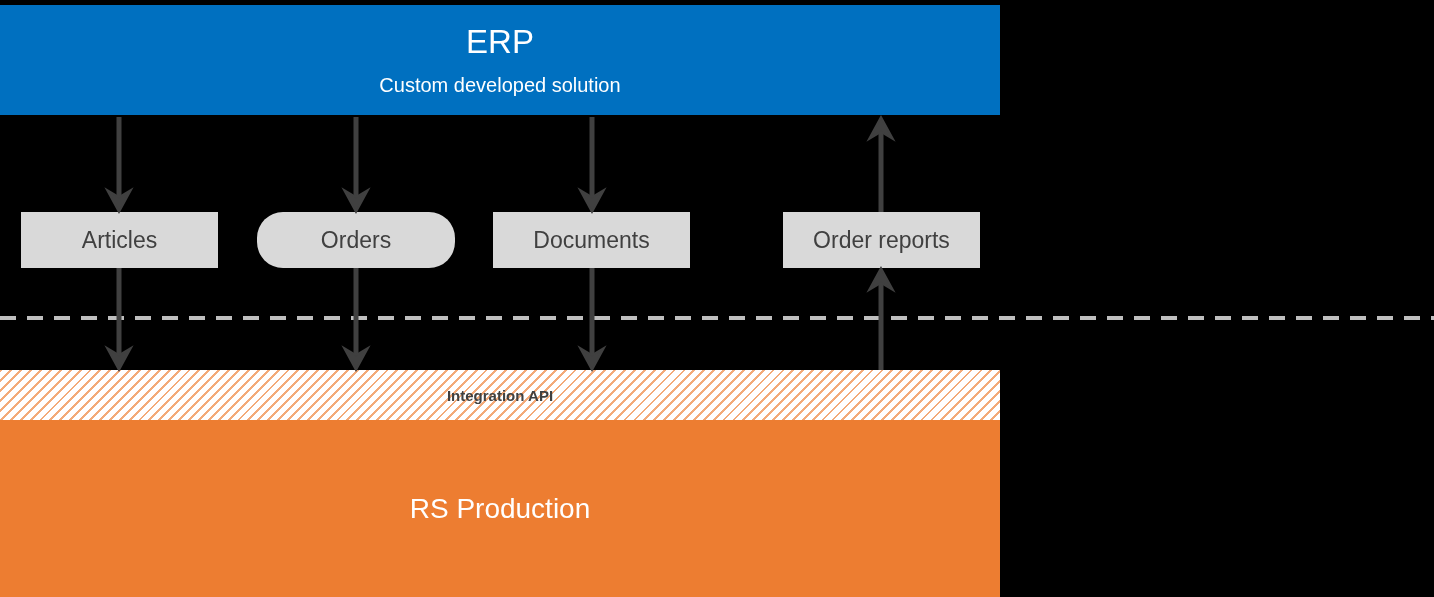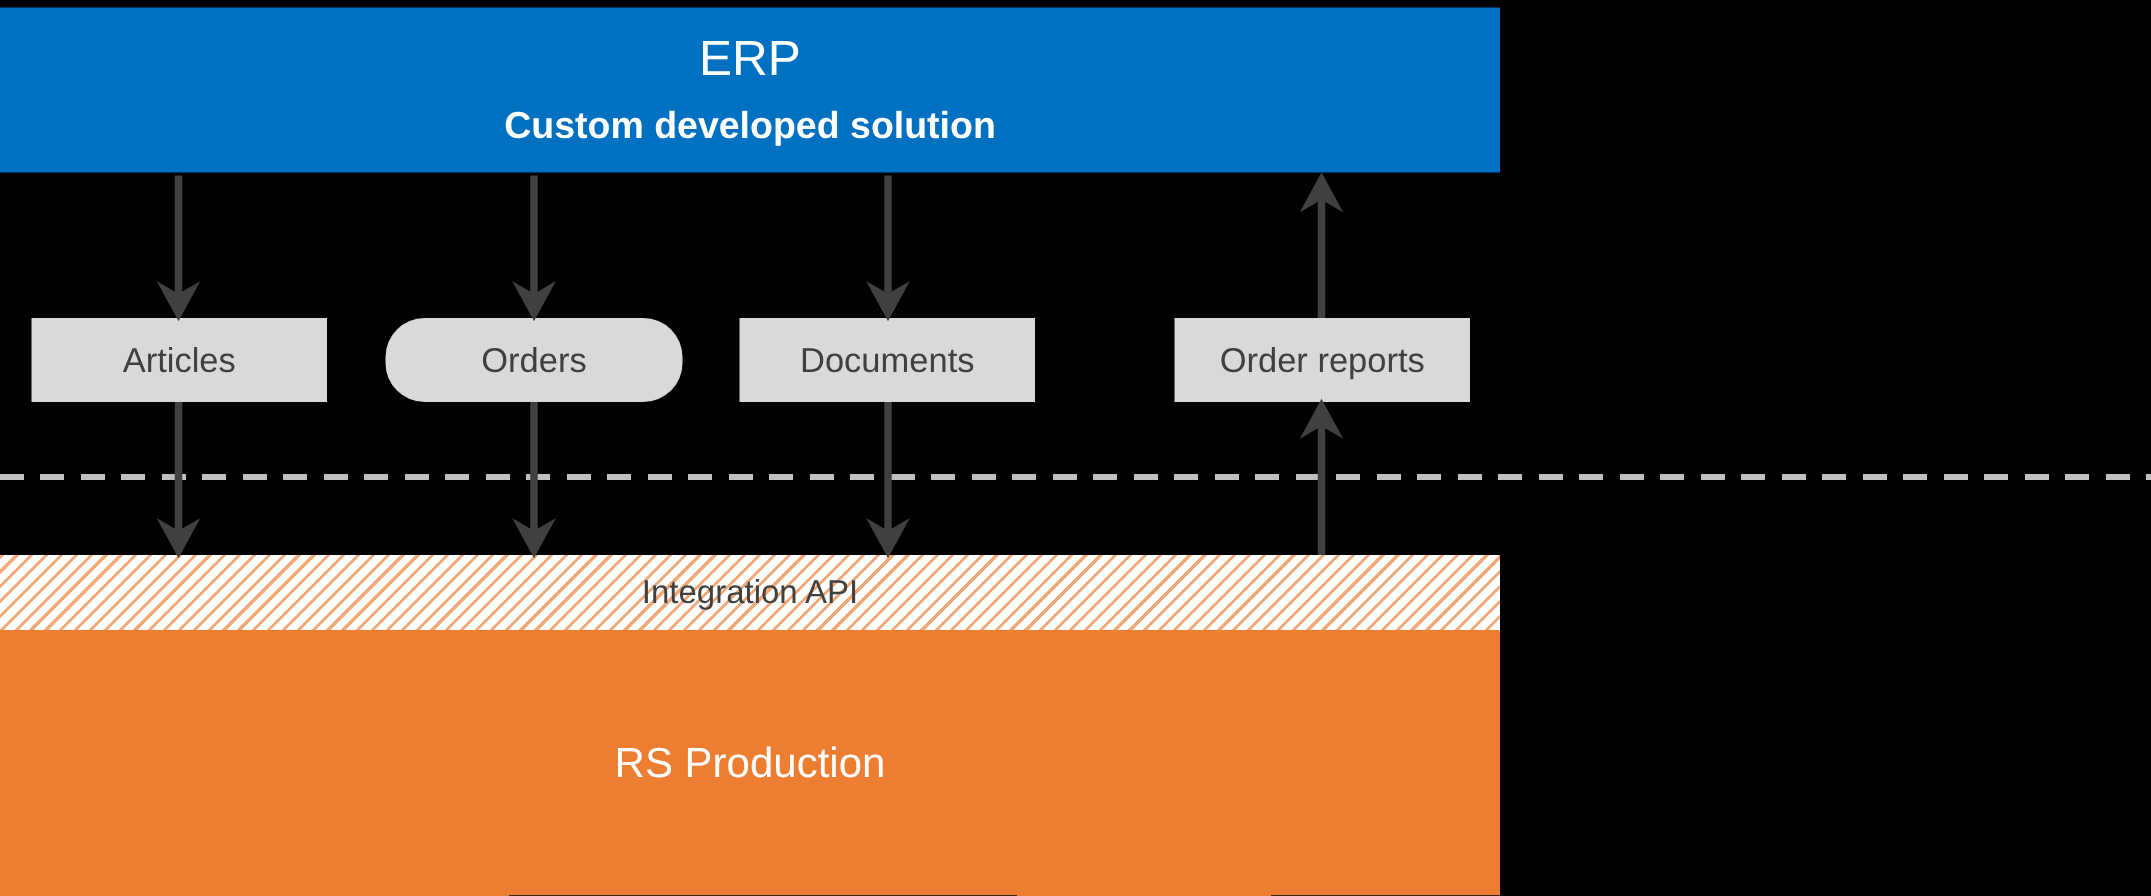--- a/index.html
+++ b/index.html
@@ -24,21 +24,21 @@
     background: #0070C0;
     color: #FFFFFF;
     display: flex;
     flex-direction: column;
     align-items: center;
     justify-content: center;
     gap: 14px;
     text-align: center;
   }
   .erp-title { font-size: 33px; line-height: 1.1; }
-  .erp-subtitle { font-size: 25px; line-height: 1.1; font-weight: bold; }
+  .erp-subtitle { font-size: 20px; line-height: 1.1; }
 
   
   .flow-box {
     position: absolute;
     top: 212px;
     height: 56px;
     background: #D9D9D9;
     color: #404040;
     display: flex;
     align-items: center;
@@ -71,22 +71,23 @@
     background-image: repeating-linear-gradient(
       135deg,
       rgba(237,125,49,0.65) 0 2px,
       transparent 2px 7px
     );
     display: flex;
     align-items: center;
     justify-content: center;
   }
   .api-band span {
-    font-size: 22px;
+    font-size: 15px;
     color: #404040;
+    font-weight: bold;
   }
 
   
   .rs-box {
     position: absolute;
     left: 0; top: 420px;
     width: 1000px; height: 177px;
     background: #ED7D31;
     color: #FFFFFF;
     display: flex;

